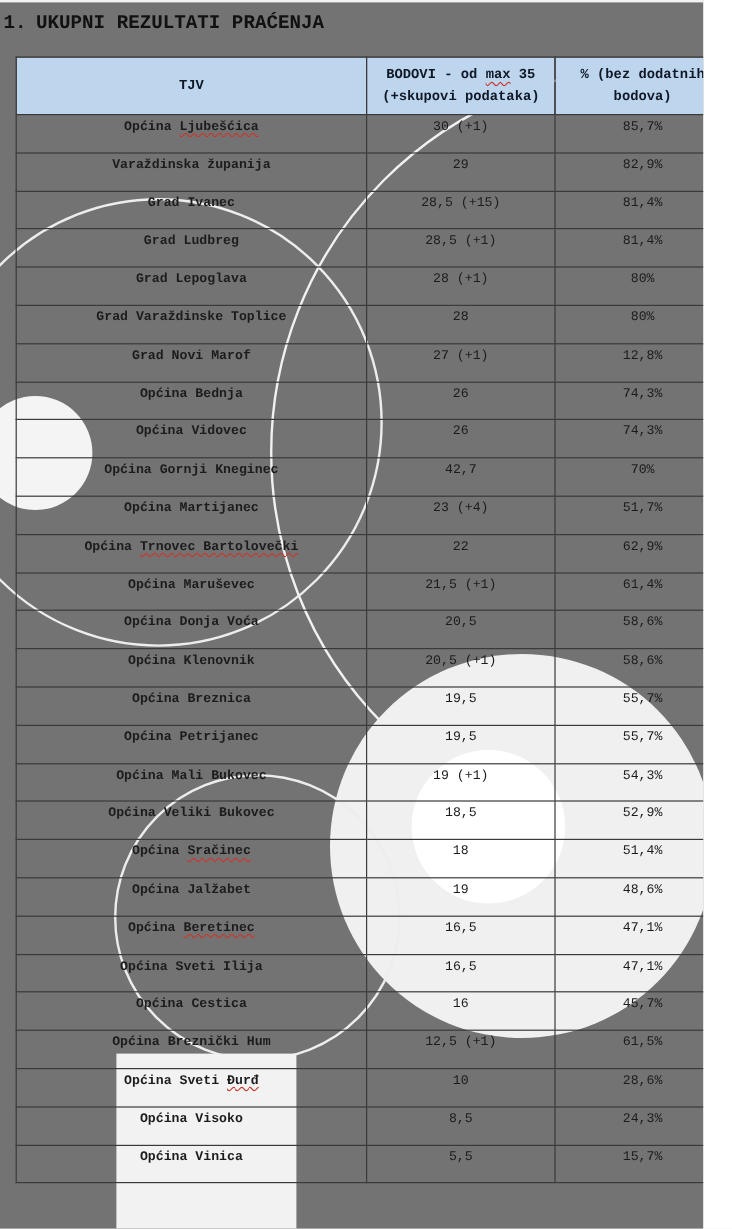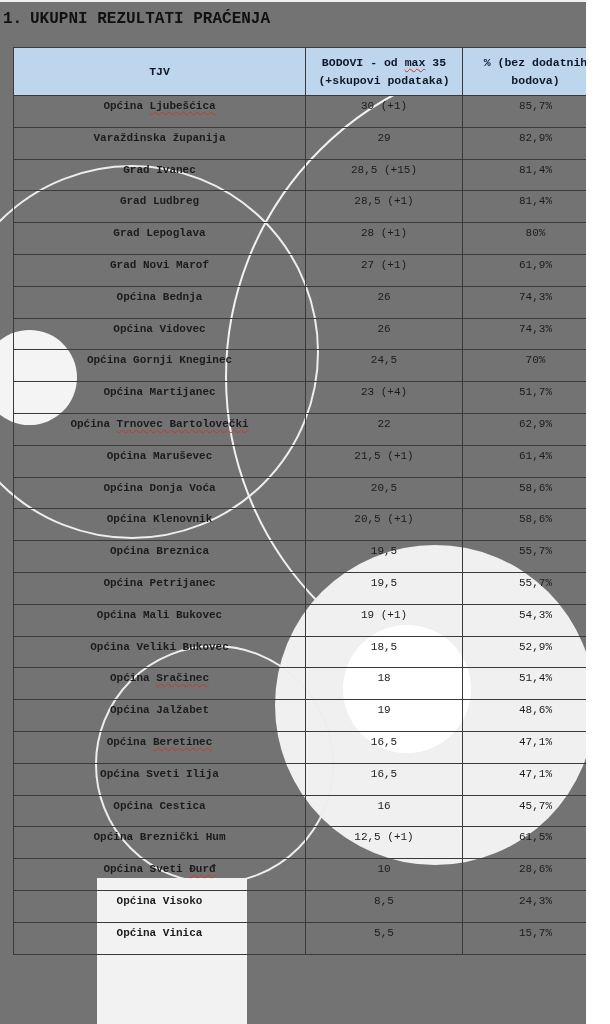--- a/index.html
+++ b/index.html
@@ -98,37 +98,42 @@
           <td class="tjv-cell">Grad Ludbreg</td>
           <td class="num-cell">28,5 (+1)</td>
           <td class="num-cell">81,4%</td>
         </tr>
         <tr>
           <td class="tjv-cell">Grad Lepoglava</td>
           <td class="num-cell">28 (+1)</td>
           <td class="num-cell">80%</td>
         </tr>
         <tr>
+          <td class="tjv-cell">Grad Varaždinske Toplice</td>
+          <td class="num-cell">28</td>
+          <td class="num-cell">80%</td>
+        </tr>
+        <tr>
           <td class="tjv-cell">Grad Novi Marof</td>
           <td class="num-cell">27 (+1)</td>
-          <td class="num-cell">61,9%</td>
+          <td class="num-cell">12,8%</td>
         </tr>
         <tr>
           <td class="tjv-cell">Općina Bednja</td>
           <td class="num-cell">26</td>
           <td class="num-cell">74,3%</td>
         </tr>
         <tr>
           <td class="tjv-cell">Općina Vidovec</td>
           <td class="num-cell">26</td>
           <td class="num-cell">74,3%</td>
         </tr>
         <tr>
           <td class="tjv-cell">Općina Gornji Kneginec</td>
-          <td class="num-cell">24,5</td>
+          <td class="num-cell">42,7</td>
           <td class="num-cell">70%</td>
         </tr>
         <tr>
           <td class="tjv-cell">Općina Martijanec</td>
           <td class="num-cell">23 (+4)</td>
           <td class="num-cell">51,7%</td>
         </tr>
         <tr>
           <td class="tjv-cell"><span>Općina </span><span class="squiggly">Trnovec Bartolovečki</span></td>
           <td class="num-cell">22</td>

